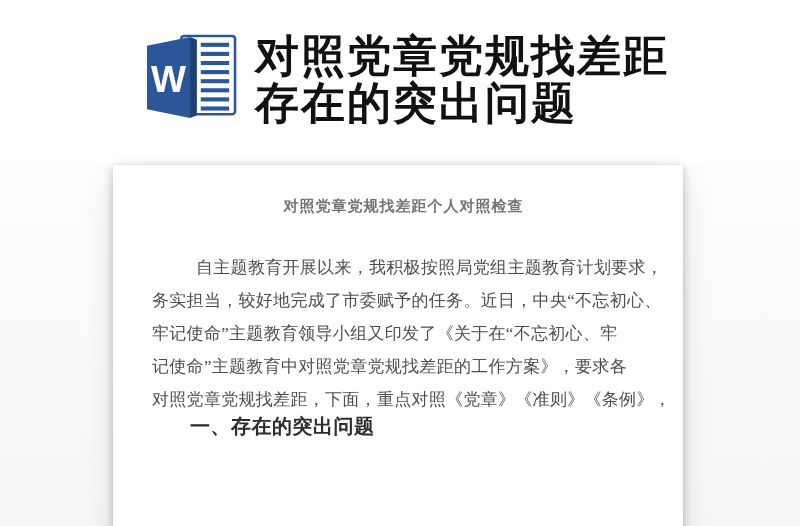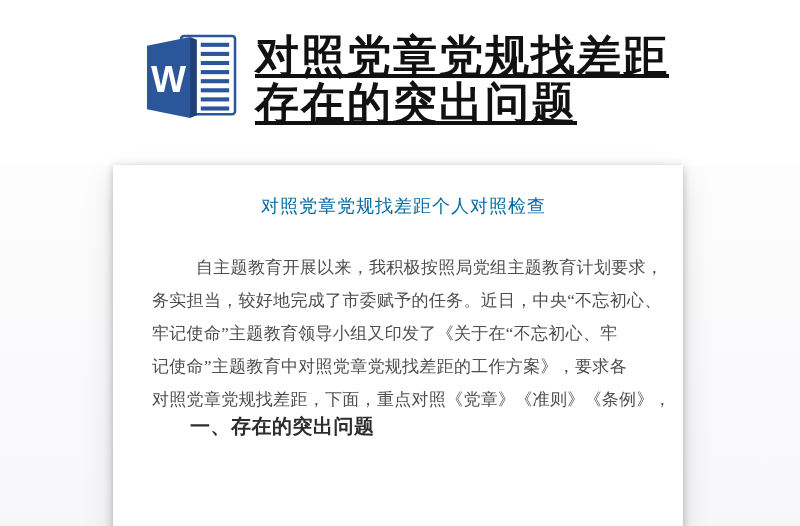--- a/index.html
+++ b/index.html
@@ -32,45 +32,45 @@
   .file-icon { display: inline-block; margin-top: 4px; flex: 0 0 auto; }
   .hero-title {
     margin: 4px 0 0 0;
     font-size: 44px;
     line-height: 47px;
     font-weight: 700;
     letter-spacing: 2px;
     color: #111111;
     font-family: "Liberation Sans", sans-serif;
   }
-  .hero-title .line { display: block; white-space: nowrap; text-decoration: underline; }
+  .hero-title .line { display: block; white-space: nowrap; }
 
   
   .preview {
     box-sizing: border-box;
     height: 378px;
     background: linear-gradient(180deg, #fdfdfe 0%, #f7f7f9 100%);
   }
   .doc-page {
     box-sizing: border-box;
     width: 570px;
     height: 430px;
     margin: 17px 0 0 113px;
     background: #ffffff;
     box-shadow: 0 2px 8px rgba(0,0,0,0.25), 0 14px 30px rgba(0,0,0,0.12);
     padding: 26px 28px 0 39px;
   }
   .doc-title {
     margin: 0 0 27px 0;
-    font-size: 18px;
+    font-size: 15px;
     line-height: 30px;
-    font-weight: 400;
+    font-weight: 700;
     letter-spacing: 1px;
     text-align: center;
-    color: #0369a1;
+    color: #737373;
     white-space: nowrap;
     font-family: "Liberation Sans", sans-serif;
   }
   .doc-body { margin: 0; }
   .ln {
     margin: 0;
     font-size: 17px;
     line-height: 33px;
     letter-spacing: 0.3px;
     color: #4e4e4e;

